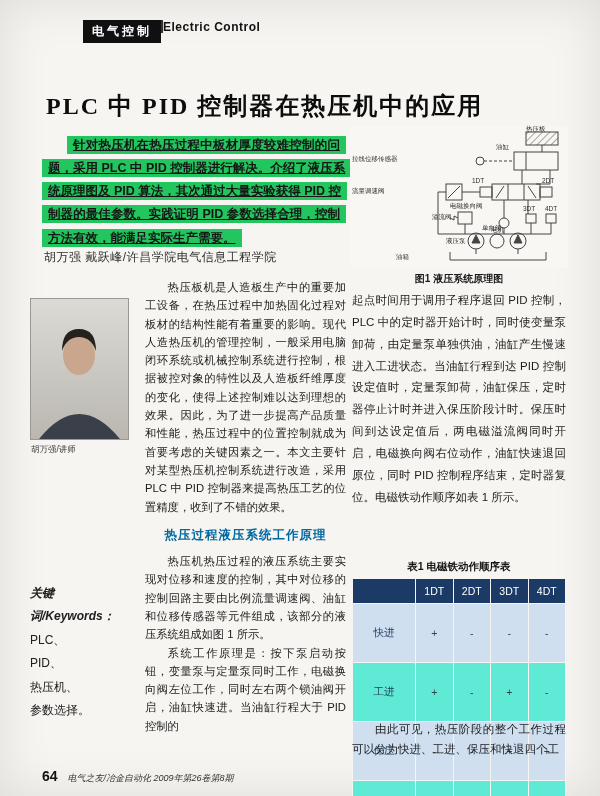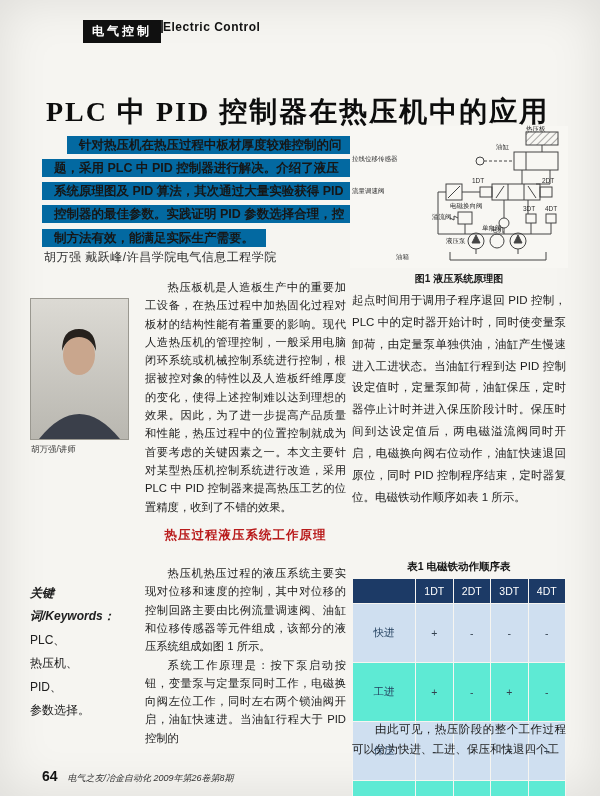--- a/index.html
+++ b/index.html
@@ -20,49 +20,49 @@
   
   .header { position:absolute; top:20px; left:42px; display:flex; gap:0;padding-left:41px; }
   .tag-box { background:#101010; color:#fff; font-weight:bold; font-size:12px; padding:3px 9px; letter-spacing:3px; }
   .hdr-divider { width:2px; height:13px; background:#333; }
   .tag-en { font-weight:bold; font-size:12px; letter-spacing:0.5px; color:#111; }
 
   
   .title {
     position:absolute; top:74px; left:46px; right:20px;
     font-family:"Liberation Serif","DejaVu Serif",serif;
-    font-size:28px; font-weight:bold; letter-spacing:2px; color:#0d0d0d;
+    font-size:24px; font-weight:bold; letter-spacing:2px; color:#0d0d0d;
     white-space:nowrap;
   }
 
   
   .abstract {
     position:absolute; top:134px; left:42px; width:304px;
     font-size:12.5px; line-height:1.85; font-weight:700;
     color:#161616; text-align:justify; text-indent:2em; margin:0;
   }
   .abstract .hl {
-    background:#0369a1; padding:2px 12px;
-    box-decoration-break:clone; -webkit-box-decoration-break:clone;
+    background:#22c55e; padding:2px 6px;
+    box-decoration-break:clone;text-decoration:underline; -webkit-box-decoration-break:clone;
   }
   .authors { position:absolute; top:249px; left:44px; font-size:12px; color:#2e2e2e; letter-spacing:0.5px; }
 
   
   .figure { position:absolute; top:126px; left:350px; width:218px; height:142px; background:#f8f7f3; }
   .figure svg { position:absolute; inset:0; }
   .fig-label { position:absolute; font-size:6.5px; color:#2b2b2b; white-space:nowrap; line-height:1; }
   .fig-caption { position:absolute; top:272px; left:350px; width:218px; text-align:center; font-size:10px; font-weight:bold; color:#1a1a1a; }
 
   
   .col-mid {
     position:absolute; top:278px; left:145px; width:201px; height:494px;
     font-size:11.3px; line-height:1.62; text-align:justify; color:#1c1c1c; overflow:hidden;
   }
   .col-mid p { margin:0; text-indent:2em; }
-  .mid-heading { font-weight:800; font-size:12.5px; text-align:center; margin:9px 0 19px; letter-spacing:1px; color:#b91c1c; }
+  .mid-heading { font-weight:800; font-size:12.5px; text-align:center; margin:9px 0 7px; letter-spacing:1px; color:#0369a1; }
 
   .right-p1 {
     position:absolute; top:290px; left:352px; width:214px;
     font-size:11.5px; line-height:1.9; text-align:justify; color:#1c1c1c; margin:0;
   }
   .right-p2 {
     position:absolute; top:720px; left:352px; width:214px;
     font-size:11.5px; line-height:1.7; text-align:justify; text-indent:2em; color:#1c1c1c; margin:0;
   }
 
@@ -198,22 +198,22 @@
       <path d="M8,140 Q48,90 89,140 Z" fill="#3a3f4a"></path>
       <ellipse cx="48" cy="56" rx="16" ry="20" fill="#c9a68d"></ellipse>
       <path d="M31,52 Q31,30 48,30 Q65,30 65,52 Q60,38 48,38 Q36,38 31,52 Z" fill="#26211d"></path>
     </svg>
   </div>
   <div class="photo-caption">胡万强/讲师</div>
 
   <div class="keywords">
     <span class="kw-label">关键词/Keywords：</span>
     <div>PLC、</div>
+    <div>PID、</div>
     <div>热压机、</div>
-    <div>PID、</div>
     <div>参数选择。</div>
   </div>
 
   <div class="col-mid">
     <p>热压板机是人造板生产中的重要加工设备，在热压过程中加热固化过程对板材的结构性能有着重要的影响。现代人造热压机的管理控制，一般采用电脑闭环系统或机械控制系统进行控制，根据被控对象的特性以及人造板纤维厚度的变化，使得上述控制难以达到理想的效果。因此，为了进一步提高产品质量和性能，热压过程中的位置控制就成为首要考虑的关键因素之一。本文主要针对某型热压机控制系统进行改造，采用 PLC 中 PID 控制器来提高热压工艺的位置精度，收到了不错的效果。</p>
     <div class="mid-heading">热压过程液压系统工作原理</div>
     <p>热压机热压过程的液压系统主要实现对位移和速度的控制，其中对位移的控制回路主要由比例流量调速阀、油缸和位移传感器等元件组成，该部分的液压系统组成如图 1 所示。</p>
     <p>系统工作原理是：按下泵启动按钮，变量泵与定量泵同时工作，电磁换向阀左位工作，同时左右两个锁油阀开启，油缸快速进。当油缸行程大于 PID 控制的</p>
   </div>
 

